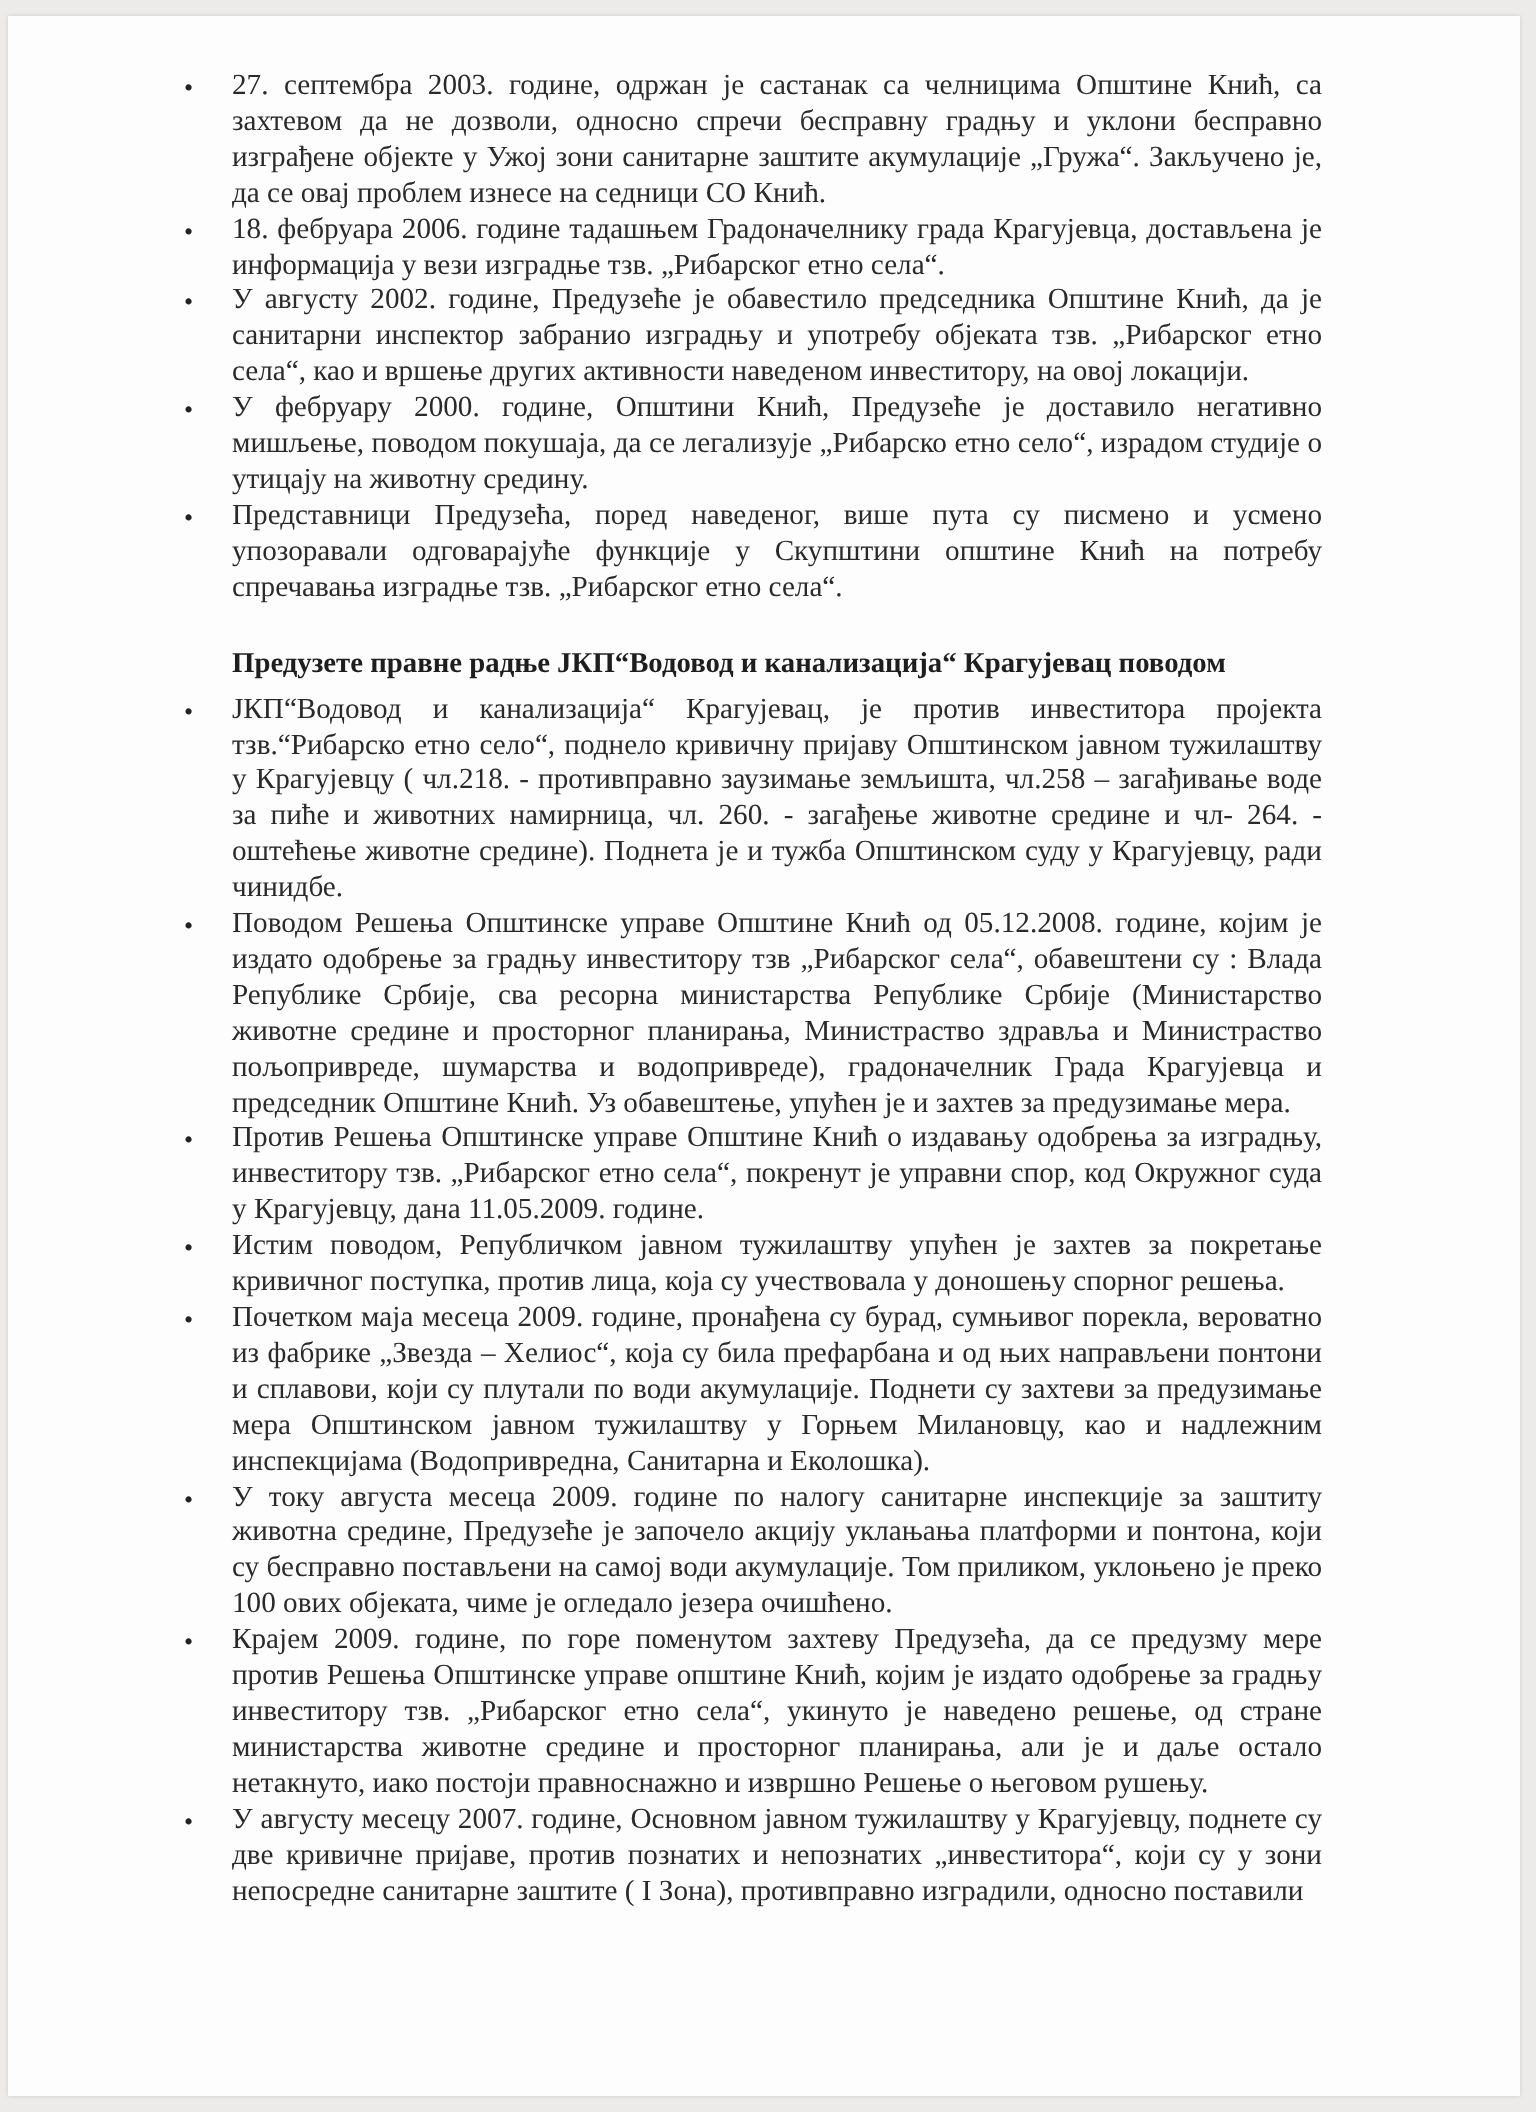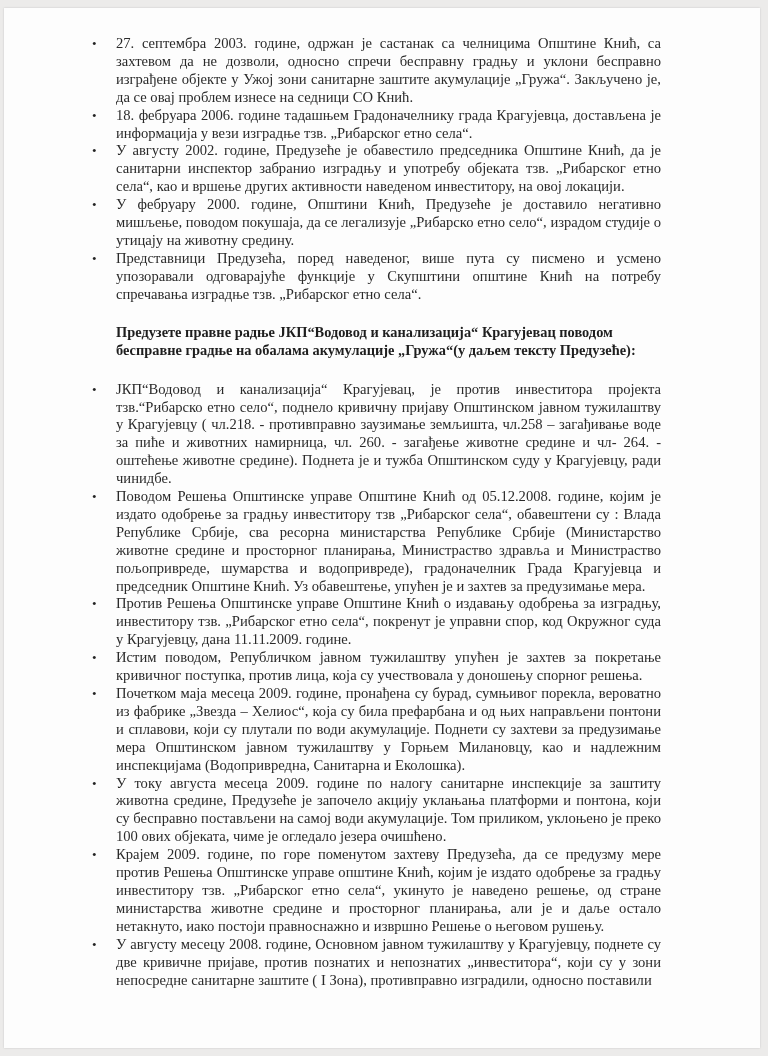--- a/index.html
+++ b/index.html
@@ -17,49 +17,48 @@
   .content {
     position: absolute; left: 112px; top: 27px; width: 545px;
     font-size: 14.6px; line-height: 17.9px;
   }
   ul { list-style: none; margin: 0; padding: 0; }
   li.item { position: relative; text-align: justify; }
   li.item .bullet {
     position: absolute; left: -24px; top: 0; font-size: 13px; color: #222;
   }
   .heading {
-    font-weight: bold; margin: 19px 0 22px 0; line-height: 18px;
+    font-weight: bold; margin: 19px 0 6px 0; line-height: 18px;
     font-size: 14.4px; color: #1e1e1e;
   }
   .heading span { display: block; }
 </style>
 </head>
 <body>
 
 <div class="page">
   <div class="content">
 
     <ul>
       <li class="item"><span class="bullet">•</span><span>27. септембра 2003. године, одржан је састанак са челницима Општине Кнић, са захтевом да не дозволи, односно спречи бесправну градњу и уклони бесправно изграђене објекте у Ужој зони санитарне заштите акумулације „Гружа“. Закључено је, да се овај проблем изнесе на седници СО Кнић.</span></li>
       <li class="item"><span class="bullet">•</span><span>18. фебруара 2006. године тадашњем Градоначелнику града Крагујевца, достављена је информација у вези изградње тзв. „Рибарског етно села“.</span></li>
       <li class="item"><span class="bullet">•</span><span>У августу 2002. године, Предузеће је обавестило председника Општине Кнић, да је санитарни инспектор забранио изградњу и употребу објеката тзв. „Рибарског етно села“, као и вршење других активности наведеном инвеститору, на овој локацији.</span></li>
       <li class="item"><span class="bullet">•</span><span>У фебруару 2000. године, Општини Кнић, Предузеће је доставило негативно мишљење, поводом покушаја, да се легализује „Рибарско етно село“, израдом студије о утицају на животну средину.</span></li>
       <li class="item"><span class="bullet">•</span><span>Представници Предузећа, поред наведеног, више пута су писмено и усмено упозоравали одговарајуће функције у Скупштини општине Кнић на потребу спречавања изградње тзв. „Рибарског етно села“.</span></li>
     </ul>
 
     <div class="heading">
       <span>Предузете правне радње ЈКП“Водовод и канализација“ Крагујевац поводом</span>
-      <span>бесправне градње  на обалама акумулације „Гружа“(у даљем тексту Предузеће):</span>
     </div>
 
     <ul>
       <li class="item"><span class="bullet">•</span><span>ЈКП“Водовод и канализација“ Крагујевац, је против инвеститора пројекта тзв.“Рибарско етно село“, поднело кривичну пријаву Општинском јавном тужилаштву у Крагујевцу ( чл.218. - противправно заузимање земљишта, чл.258 – загађивање воде за пиће и животних намирница, чл. 260. -  загађење животне средине и чл- 264. - оштећење животне средине). Поднета је и тужба Општинском суду у Крагујевцу, ради чинидбе.</span></li>
       <li class="item"><span class="bullet">•</span><span>Поводом Решења Општинске управе Општине Кнић од 05.12.2008. године, којим је издато одобрење за градњу инвеститору тзв „Рибарског села“, обавештени су : Влада Републике Србије, сва ресорна министарства Републике Србије (Министарство животне средине и просторног планирања, Министраство здравља и Министраство пољопривреде, шумарства и водопривреде), градоначелник Града Крагујевца и председник Општине Кнић. Уз обавештење,  упућен је и захтев за предузимање мера.</span></li>
-      <li class="item"><span class="bullet">•</span><span>Против Решења Општинске управе Општине Кнић о издавању одобрења за изградњу, инвеститору тзв. „Рибарског етно села“, покренут је управни спор, код Окружног суда у Крагујевцу, дана 11.11.2009. године.</span></li>
+      <li class="item"><span class="bullet">•</span><span>Против Решења Општинске управе Општине Кнић о издавању одобрења за изградњу, инвеститору тзв. „Рибарског етно села“, покренут је управни спор, код Окружног суда у Крагујевцу, дана 11.05.2009. године.</span></li>
       <li class="item"><span class="bullet">•</span><span>Истим поводом, Републичком јавном тужилаштву упућен је захтев за покретање кривичног поступка, против лица, која су учествовала у доношењу спорног решења.</span></li>
       <li class="item"><span class="bullet">•</span><span>Почетком маја месеца 2009. године, пронађена су бурад, сумњивог порекла, вероватно из фабрике „Звезда – Хелиос“, која су била префарбана и од њих направљени понтони и сплавови, који су плутали по води акумулације. Поднети су захтеви за предузимање мера Општинском јавном тужилаштву у Горњем Милановцу, као и надлежним инспекцијама (Водопривредна, Санитарна и Еколошка).</span></li>
       <li class="item"><span class="bullet">•</span><span>У току августа месеца 2009. године по налогу санитарне инспекције за заштиту животна средине, Предузеће је започело акцију уклањања платформи и понтона, који су бесправно постављени на самој води акумулације. Том приликом, уклоњено је преко 100 ових објеката, чиме је огледало језера очишћено.</span></li>
       <li class="item"><span class="bullet">•</span><span>Крајем 2009. године, по горе поменутом захтеву Предузећа, да се предузму мере против Решења Општинске управе општине Кнић, којим је издато одобрење за градњу инвеститору тзв. „Рибарског етно села“, укинуто је наведено решење, од стране министарства животне средине и просторног планирања, али је и даље остало нетакнуто, иако постоји правноснажно и извршно Решење о његовом рушењу.</span></li>
-      <li class="item"><span class="bullet">•</span><span>У августу месецу 2008. године, Основном јавном тужилаштву у Крагујевцу, поднете су две кривичне пријаве, против познатих и непознатих „инвеститора“, који су у зони непосредне санитарне заштите ( I Зона), противправно изградили, односно поставили</span></li>
+      <li class="item"><span class="bullet">•</span><span>У августу месецу 2007. године, Основном јавном тужилаштву у Крагујевцу, поднете су две кривичне пријаве, против познатих и непознатих „инвеститора“, који су у зони непосредне санитарне заштите ( I Зона), противправно изградили, односно поставили</span></li>
     </ul>
 
   </div>
 </div>
 
 </body></html>

